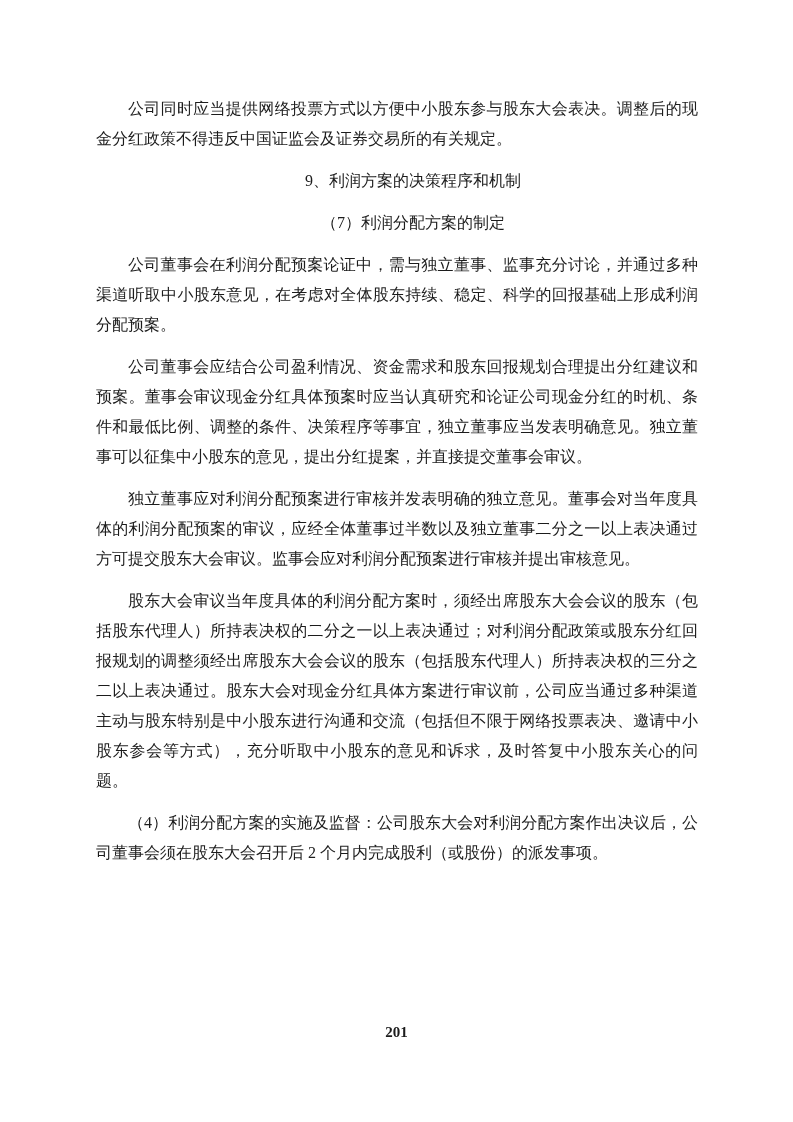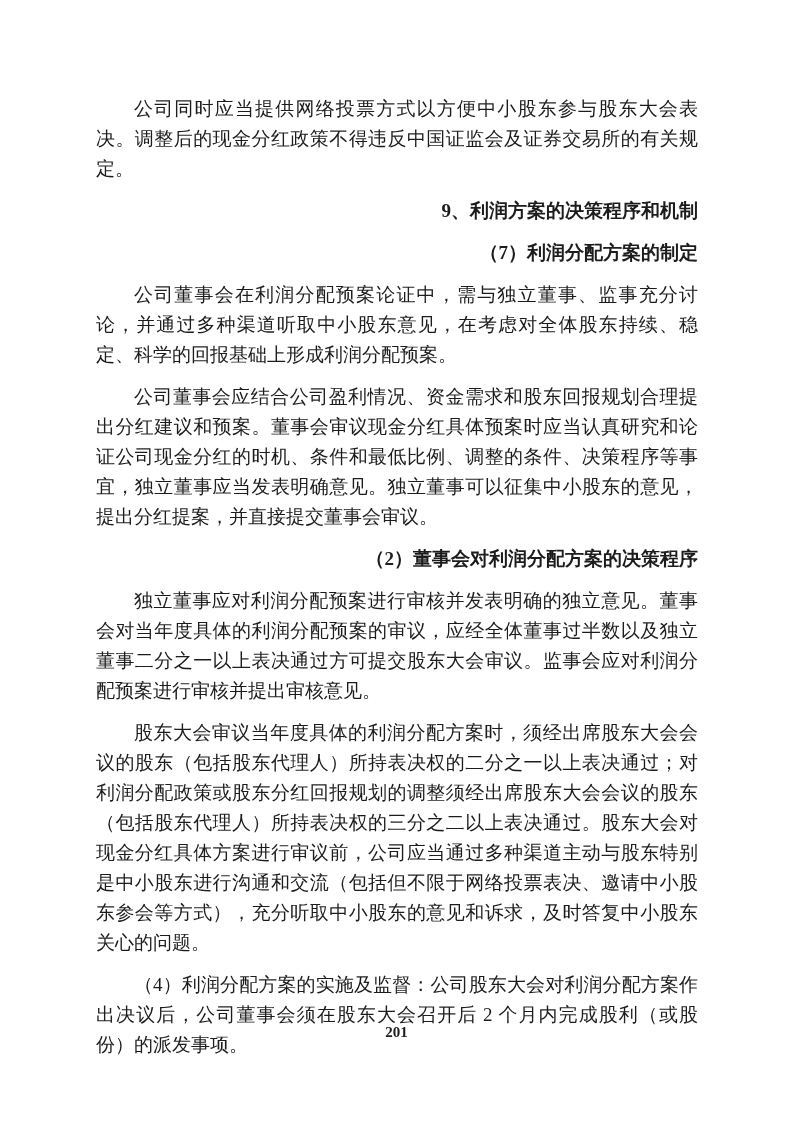--- a/index.html
+++ b/index.html
@@ -17,30 +17,29 @@
     color: #1c1c1c;
   }
   .content {
     position: absolute;
     left: 96px;
     top: 94px;
     width: 602px;
   }
   .content p {
     margin: 0 0 12px 0;
-    font-size: 19px;
+    font-size: 16px;
     line-height: 30px;
     text-align: justify;
     text-justify: inter-character;
     text-indent: 2em;
     word-break: break-all;
   }
   .content p.heading {
-    text-align: right;
-    font-weight: bold;
+    text-align: center;
   }
   .content p:last-child {
     margin-bottom: 4px;
   }
   .footer {
     position: absolute;
     left: 0;
     top: 1022px;
     width: 100%;
     text-align: center;
@@ -53,19 +52,18 @@
 </head>
 <body>
 
 <div class="page">
   <div class="content">
     <p>公司同时应当提供网络投票方式以方便中小股东参与股东大会表决。调整后的现金分红政策不得违反中国证监会及证券交易所的有关规定。</p>
     <p class="heading">9、利润方案的决策程序和机制</p>
     <p class="heading">（7）利润分配方案的制定</p>
     <p>公司董事会在利润分配预案论证中，需与独立董事、监事充分讨论，并通过多种渠道听取中小股东意见，在考虑对全体股东持续、稳定、科学的回报基础上形成利润分配预案。</p>
     <p>公司董事会应结合公司盈利情况、资金需求和股东回报规划合理提出分红建议和预案。董事会审议现金分红具体预案时应当认真研究和论证公司现金分红的时机、条件和最低比例、调整的条件、决策程序等事宜，独立董事应当发表明确意见。独立董事可以征集中小股东的意见，提出分红提案，并直接提交董事会审议。</p>
-    <p class="heading">（2）董事会对利润分配方案的决策程序</p>
     <p>独立董事应对利润分配预案进行审核并发表明确的独立意见。董事会对当年度具体的利润分配预案的审议，应经全体董事过半数以及独立董事二分之一以上表决通过方可提交股东大会审议。监事会应对利润分配预案进行审核并提出审核意见。</p>
     <p>股东大会审议当年度具体的利润分配方案时，须经出席股东大会会议的股东（包括股东代理人）所持表决权的二分之一以上表决通过；对利润分配政策或股东分红回报规划的调整须经出席股东大会会议的股东（包括股东代理人）所持表决权的三分之二以上表决通过。股东大会对现金分红具体方案进行审议前，公司应当通过多种渠道主动与股东特别是中小股东进行沟通和交流（包括但不限于网络投票表决、邀请中小股东参会等方式），充分听取中小股东的意见和诉求，及时答复中小股东关心的问题。</p>
     <p>（4）利润分配方案的实施及监督：公司股东大会对利润分配方案作出决议后，公司董事会须在股东大会召开后 2 个月内完成股利（或股份）的派发事项。</p>
   </div>
   <div class="footer">201</div>
 </div>
 
 </body></html>

